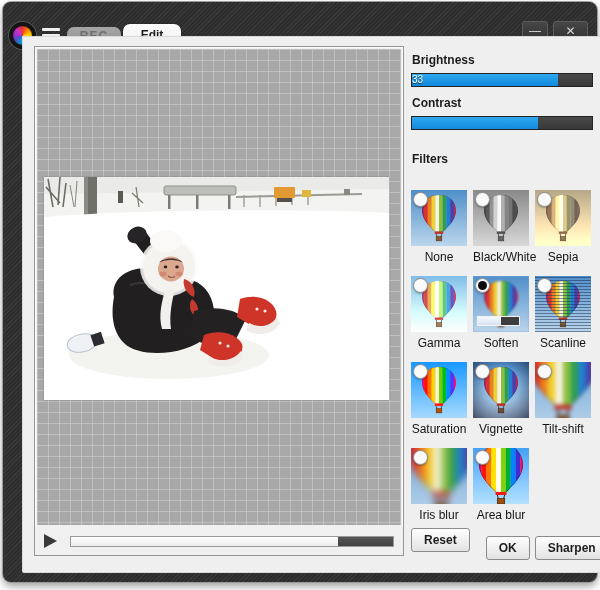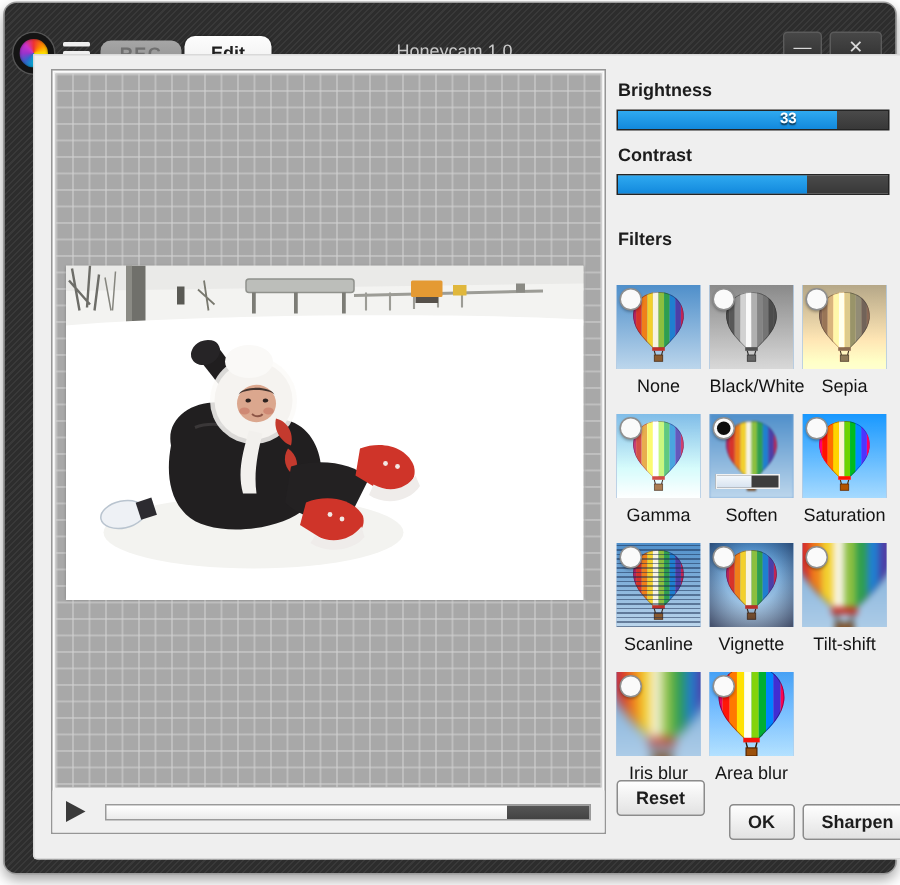--- a/index.html
+++ b/index.html
@@ -45,22 +45,22 @@
   .play{width:16px;height:16px;display:flex;align-items:center;cursor:pointer;}
   .play-tri{width:0;height:0;border-left:13px solid #3a3a3a;border-top:7px solid transparent;border-bottom:7px solid transparent;}
   .seekbar{flex:1;height:11px;border:1px solid #9a9a9a;background:linear-gradient(#565656,#434343);position:relative;cursor:pointer;}
   .seek-fill{position:absolute;left:0;top:0;bottom:0;background:linear-gradient(#ffffff,#ebebeb);}
 
   
   .side{position:absolute;left:389px;top:0;width:182px;padding-top:17px;}
   .group-label{font-size:12px;font-weight:700;color:#1c1c1c;margin:0 0 6px 1px;}
   .slider{height:14px;border:1px solid #242424;background:linear-gradient(#4a4a4a,#383838);position:relative;margin-bottom:9px;cursor:pointer;}
   .slider-fill{position:absolute;left:0;top:0;bottom:0;background:linear-gradient(#2fa9f0,#1289dd);}
-  .slider-value{position:absolute;left:0;right:0;top:0;line-height:12px;text-align:center;font-size:10px;font-weight:700;color:#fff;
-    text-shadow:0 1px 1px rgba(0,0,0,.65);padding-left:47px;}
+  .slider-value{position:absolute;left:0;right:0;top:0;line-height:12px;font-size:10px;font-weight:400;color:#fff;
+    text-shadow:0 1px 1px rgba(0,0,0,.65);}
   .filters-heading{margin-top:22px;}
 
   .filter-grid{display:grid;grid-template-columns:repeat(3,56px);column-gap:6px;row-gap:12px;margin-top:24px;}
   .filter-item{width:56px;cursor:pointer;}
   .thumb{width:56px;height:56px;position:relative;overflow:hidden;background:#7da9d8;}
   .thumb svg{display:block;width:56px;height:56px;}
   .flabel{text-align:center;font-size:12px;color:#141414;margin-top:4px;white-space:nowrap;}
   .radio{position:absolute;left:2px;top:2px;width:15px;height:15px;border-radius:50%;z-index:3;
     background:#fafafa;border:1px solid #8f8f8f;box-shadow:0 1px 2px rgba(0,0,0,.3);}
   .radio.selected::after{content:"";position:absolute;left:2px;top:2px;width:9px;height:9px;border-radius:50%;background:#0d0d0d;}
@@ -76,21 +76,21 @@
   .f-scanline::after{content:"";position:absolute;inset:0;z-index:1;
     background:repeating-linear-gradient(0deg,rgba(22,42,78,.5) 0 1px,transparent 1px 3px);}
   .f-vignette::after{content:"";position:absolute;inset:0;z-index:1;
     background:radial-gradient(circle at 50% 42%,rgba(0,0,0,0) 42%,rgba(8,12,42,.65) 96%);}
   .f-sharpen svg{filter:contrast(1.4) saturate(1.5);}
   .f-tilt svg{transform:scale(2.05);transform-origin:50% 72%;filter:blur(1.1px);}
   .f-iris svg{transform:scale(2.05);transform-origin:46% 70%;filter:blur(1.7px);}
   .f-area svg{transform:scale(1.3);transform-origin:50% 60%;filter:saturate(1.3) contrast(1.2);}
 
   
-  .actions{position:absolute;left:389px;right:12px;bottom:13px;display:flex;justify-content:space-between;gap:16px;}
+  .actions{position:absolute;left:389px;right:12px;bottom:13px;display:flex;justify-content:space-between;align-items:center;gap:16px;}
   .right-actions{display:flex;gap:5px;margin-top:16px;}
   .btn{height:24px;padding:0 12px;font-family:"Liberation Sans",sans-serif;font-size:12px;font-weight:700;color:#1d1d1d;
     background:linear-gradient(#fefefe,#e2e2e2);border:1px solid #8b8b8b;border-radius:3px;cursor:pointer;}
   .defs-holder{position:absolute;width:0;height:0;overflow:hidden;}
 </style>
 </head>
 <body>
 
 <svg class="defs-holder" aria-hidden="true">
   <defs>
@@ -128,21 +128,20 @@
 
   <div class="titlebar">
     <div class="logo"></div>
     <div class="hamburger">
         <span></span>
         <span></span>
         <span></span>
       </div>
     <div class="tab tab-rec">REC</div>
     <div class="tab tab-edit">Edit</div>
-    <div class="wtitle">Honeycam 1.0</div>
     <div class="winbtn min">
       <span>—</span>
     </div>
     <div class="winbtn close">
       <span>✕</span>
     </div>
   </div>
 
   <div class="content">
 
@@ -293,37 +292,37 @@
               </svg>
             <div class="mini-slider">
               <div class="mini-fill" style="width: 57%;"></div>
             </div>
             <div class="radio selected"></div>
           </div>
           <div class="flabel">Soften</div>
         </div>
 
         <div class="filter-item">
+          <div class="thumb f-scanline">
+            <svg viewBox="0 0 60 60">
+                <use href="#balloon-art"></use>
+              </svg>
+            <div class="radio"></div>
+          </div>
+          <div class="flabel">Scanline</div>
+        </div>
+
+        <div class="filter-item">
           <div class="thumb f-saturation">
             <svg viewBox="0 0 60 60">
                 <use href="#balloon-art"></use>
               </svg>
             <div class="radio"></div>
           </div>
           <div class="flabel">Saturation</div>
-        </div>
-
-        <div class="filter-item">
-          <div class="thumb f-scanline">
-            <svg viewBox="0 0 60 60">
-                <use href="#balloon-art"></use>
-              </svg>
-            <div class="radio"></div>
-          </div>
-          <div class="flabel">Scanline</div>
         </div>
 
         <div class="filter-item">
           <div class="thumb f-vignette">
             <svg viewBox="0 0 60 60">
                 <use href="#balloon-art"></use>
               </svg>
             <div class="radio"></div>
           </div>
           <div class="flabel">Vignette</div>

